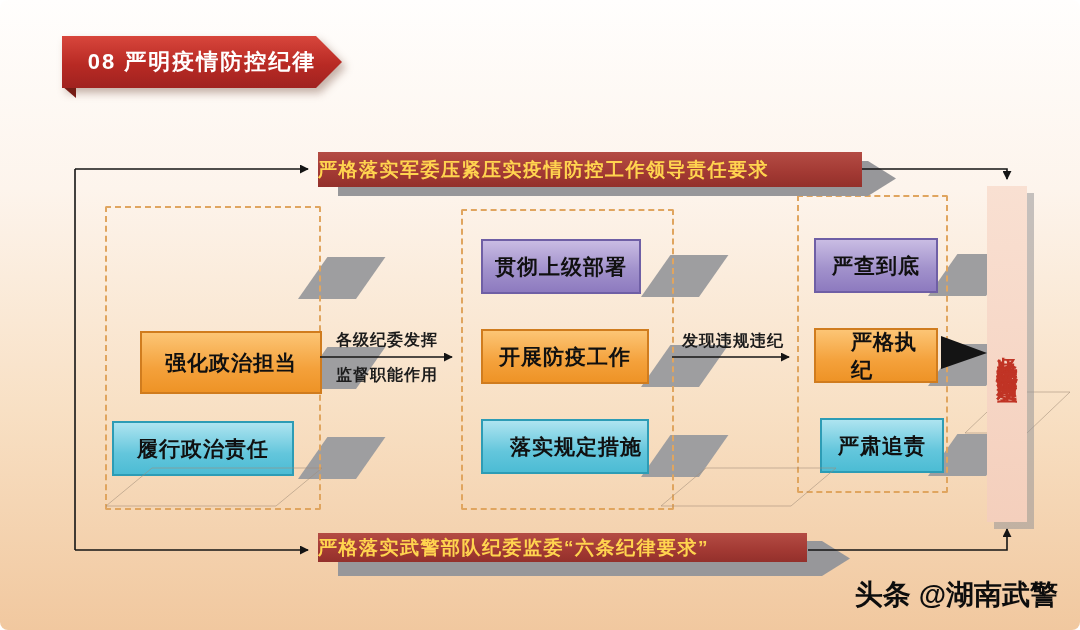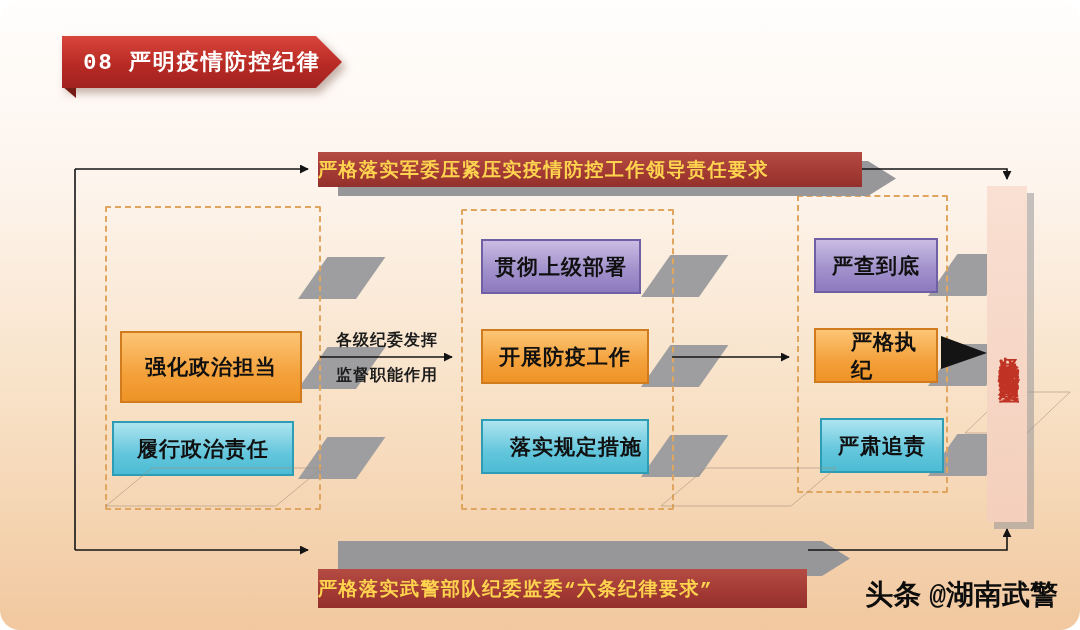--- a/index.html
+++ b/index.html
@@ -1,20 +1,20 @@
 <!DOCTYPE html>
 <html><head>
 <meta charset="utf-8">
 <style>
   html,body{margin:0;padding:0;background:#ffffff;}
   .canvas{
     position:relative;width:1080px;height:630px;overflow:hidden;
-    border-radius:20px;
+    border-radius:8px;
     background:linear-gradient(180deg,#fffefd 0%,#fdf4ec 30%,#f8e0c4 65%,#f1c89f 100%);
-    font-family:Liberation Mono, monospace;
+    font-family:Liberation Sans, sans-serif;
   }
   
   .ribbon{
     position:absolute;left:62px;top:36px;width:280px;height:52px;z-index:6;
     background:linear-gradient(180deg,#d8463c 0%,#b82a24 55%,#a02220 100%);
     clip-path:polygon(0 0,calc(100% - 26px) 0,100% 50%,calc(100% - 26px) 100%,0 100%);
     display:flex;align-items:center;justify-content:center;
     color:#ffffff;font-size:22px;font-weight:bold;letter-spacing:2px;
   }
   .ribbon-wrap{position:absolute;left:0;top:0;filter:drop-shadow(4px 5px 4px rgba(90,40,20,.35));z-index:6;}
@@ -99,49 +99,50 @@
     </div>
   </div>
   <div class="ribbon-fold"></div>
 
   <div class="banner-shadow" style="left:338px;top:161px;width:558px;height:35px;"></div>
   <div class="banner" style="left:318px;top:152px;width:544px;height:35px;">
     <span>严格落实军委压紧压实疫情防控工作领导责任要求</span>
   </div>
 
   <div class="banner-shadow" style="left:338px;top:541px;width:512px;height:35px;"></div>
-  <div class="banner" style="left:318px;top:533px;width:489px;height:39px;margin-top:36px;">
+  <div class="banner" style="left:318px;top:533px;width:489px;height:29px;">
     <span>严格落实武警部队纪委监委“六条纪律要求”</span>
   </div>
 
   <div class="group" style="left:105px;top:206px;width:212px;height:300px;"></div>
   <div class="nshadow" style="left:298px;top:257px;"></div>
   <div class="nshadow" style="left:298px;top:347px;"></div>
   <div class="nshadow" style="left:298px;top:437px;"></div>
-  <div class="node orange" style="left:120px;top:331px;width:182px;height:72px;">强化政治担当</div>
+  <div class="node orange" style="left:140px;top:331px;width:182px;height:63px;">强化政治担当</div>
   <div class="node cyan" style="left:112px;top:421px;width:182px;height:55px;">履行政治责任</div>
 
   <div class="group" style="left:461px;top:209px;width:209px;height:297px;"></div>
   <div class="nshadow" style="left:641px;top:255px;"></div>
   <div class="nshadow" style="left:641px;top:345px;"></div>
   <div class="nshadow" style="left:641px;top:435px;"></div>
   <div class="node purple" style="left:481px;top:239px;width:160px;height:55px;">贯彻上级部署</div>
   <div class="node orange" style="left:481px;top:329px;width:168px;height:55px;">开展防疫工作</div>
   <div class="node cyan" style="left:481px;top:419px;width:168px;height:55px;padding-left:22px;">落实规定措施</div>
 
   <div class="group" style="left:797px;top:195px;width:147px;height:294px;"></div>
   <div class="nshadow" style="left:928px;top:254px;"></div>
   <div class="nshadow" style="left:928px;top:344px;"></div>
   <div class="nshadow" style="left:928px;top:434px;"></div>
   <div class="node purple" style="left:814px;top:238px;width:124px;height:55px;">严查到底</div>
   <div class="node orange" style="left:814px;top:328px;width:124px;height:55px;padding-left:35px;">严格执纪</div>
   <div class="node cyan" style="left:814px;top:418px;width:124px;height:55px;margin-left:6px;">严肃追责</div>
 
   <div class="conn-label" style="left:322px;top:330px;">各级纪委发挥</div>
   <div class="conn-label" style="left:322px;top:365px;">监督职能作用</div>
+  <div class="conn-label" style="left:668px;top:331px;">发现违规违纪</div>
 
   <div class="result">坚决杜绝防控疫情不力问题发生</div>
 
   <div class="watermark">
     <span>头条</span>
     <span>@湖南武警</span>
   </div>
 
 </div>
 

